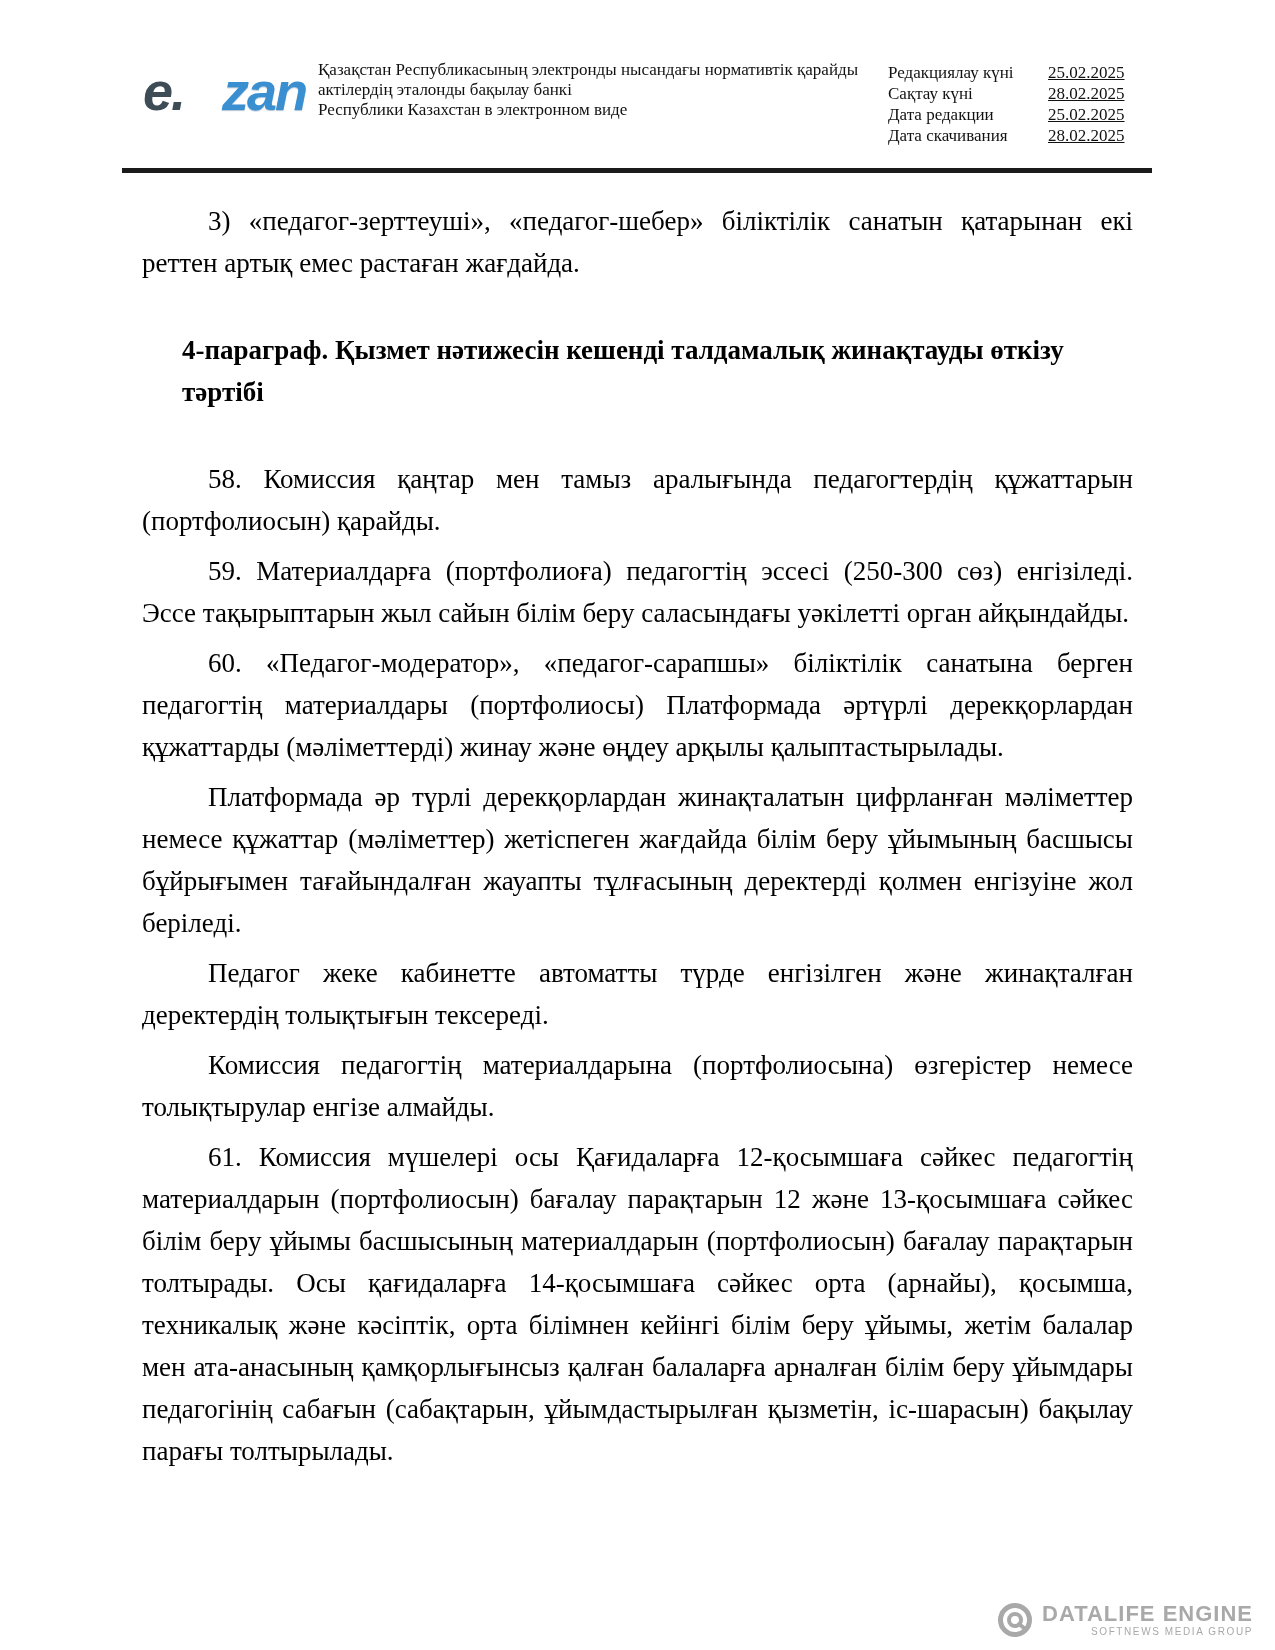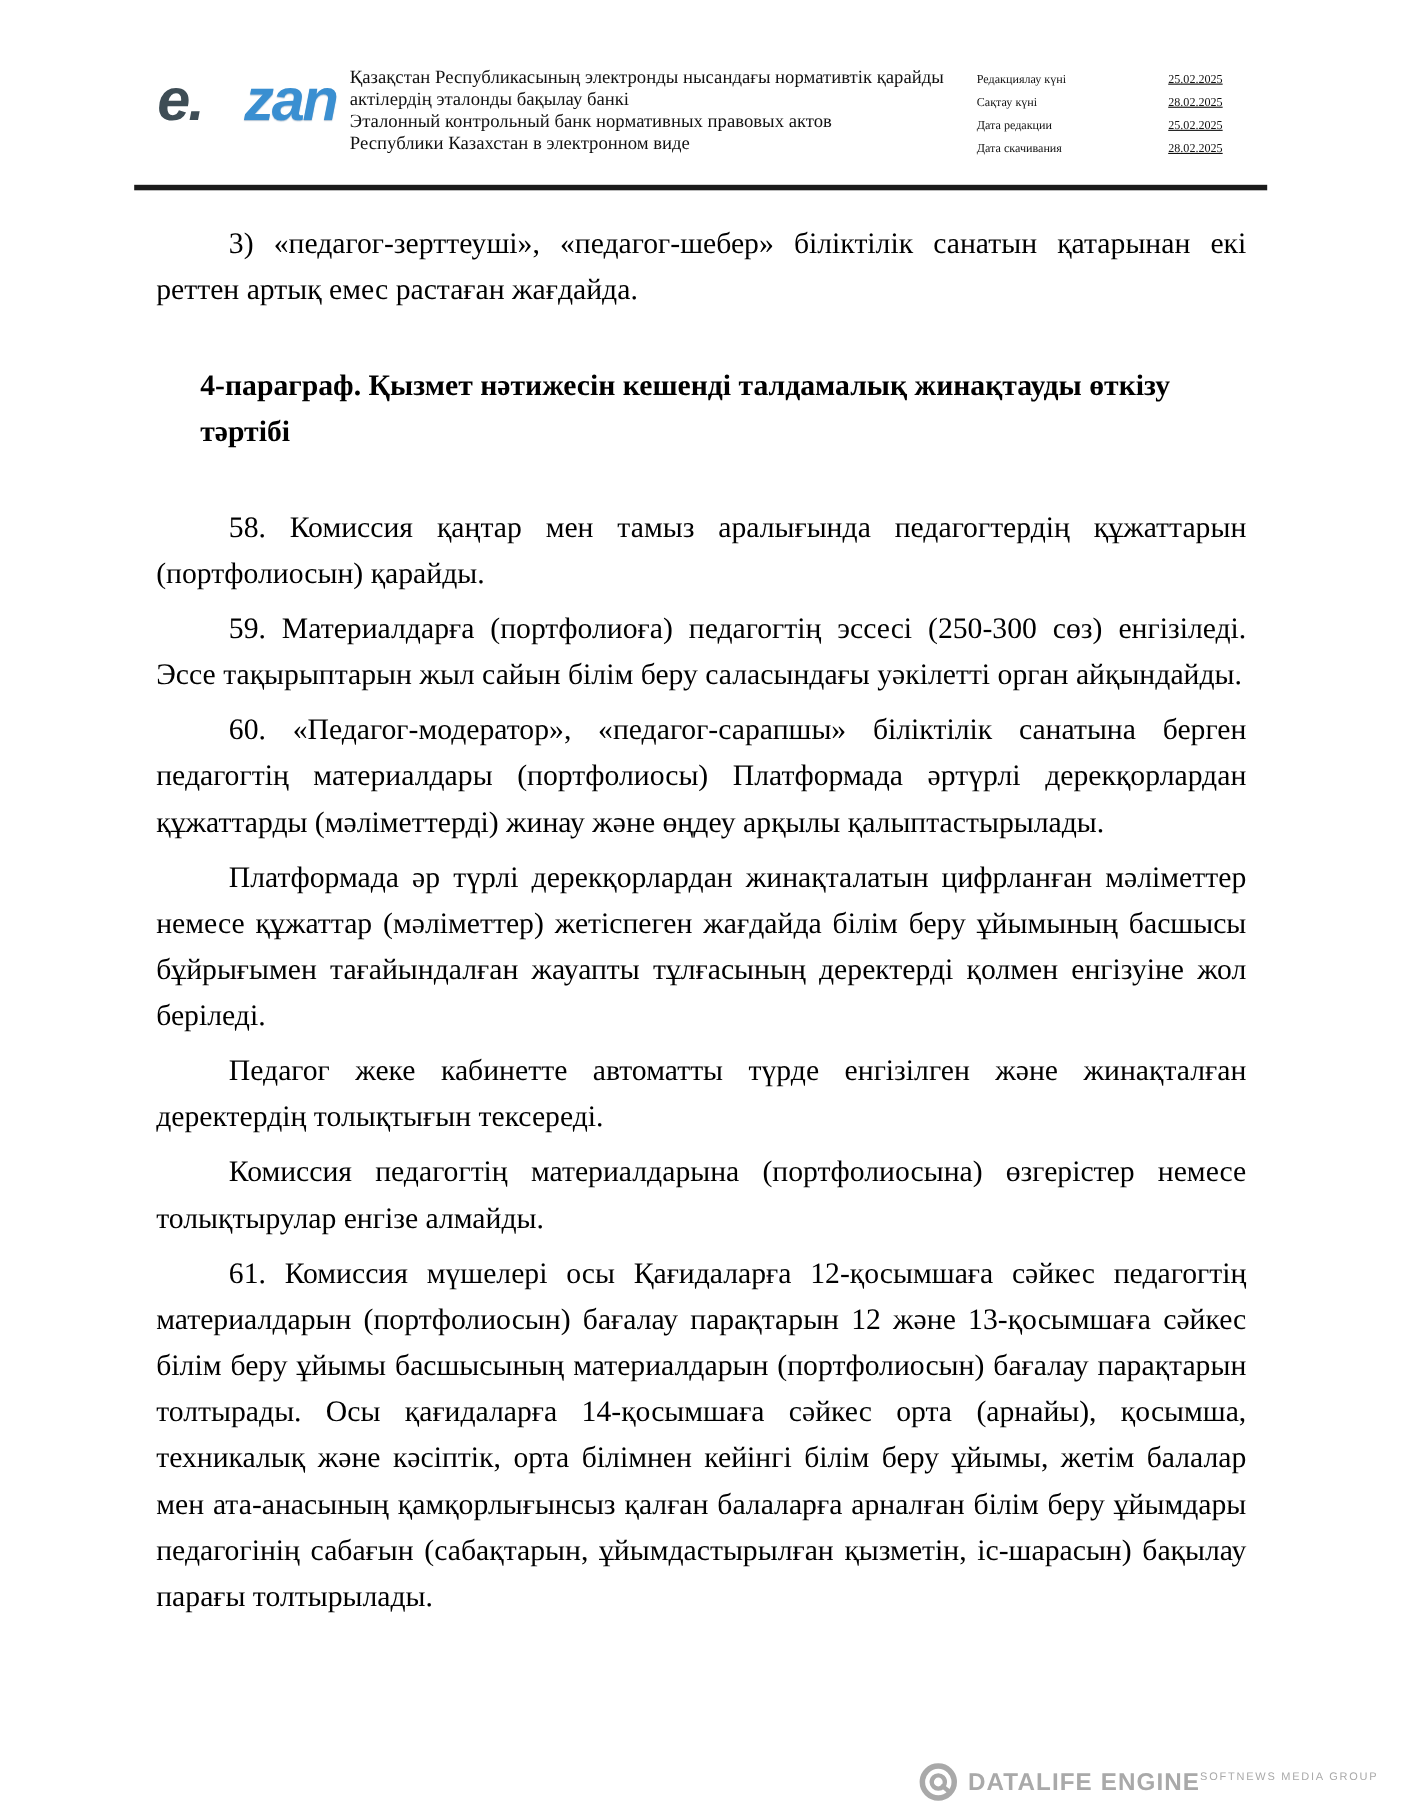--- a/index.html
+++ b/index.html
@@ -20,22 +20,22 @@
     user-select:none;
   }
   .logo .p1{color:#3e4d55;}
   .logo .p2{color:#3a8fd1;text-shadow:0 1px 1px rgba(30,80,130,.35);margin-left:38px;}
   .org{
     position:absolute;left:318px;top:60px;width:562px;
     font-size:17px;line-height:20px;color:#111;
   }
   .dates{
     position:absolute;left:888px;top:62px;width:268px;
-    font-size:11px;line-height:21px;color:#111;
-    display:grid;grid-template-columns:158px auto;column-gap:16px;
+    font-size:17px;line-height:21px;color:#111;
+    display:grid;grid-template-columns:158px auto;column-gap:2px;
   }
   .dates .lbl{white-space:nowrap;}
   .dates .val{white-space:nowrap;text-decoration:underline;}
   .rule{
     position:absolute;left:122px;top:168px;width:1030px;height:5px;
     border:none;margin:0;
   }
   
   .content{
     position:absolute;left:142px;right:142px;top:200px;
@@ -51,39 +51,38 @@
     text-align:left;text-indent:0;
     margin:45px 40px 45px 40px;
   }
   
   .footer{
     position:absolute;right:22px;bottom:12px;
     display:flex;align-items:center;gap:9px;
     font-family:"Liberation Sans", sans-serif;
     user-select:none;
   }
-  .footer .ftext{display:flex;}
+  .footer .ftext{display:flex;flex-direction:column;}
   .footer .ftitle{
     font-size:22px;font-weight:bold;letter-spacing:1px;line-height:22px;
   }
   .footer .fsub{
     font-size:10px;letter-spacing:1.6px;line-height:12px;margin-top:1px;
   }
 </style>
 </head>
 <body>
 
 <div class="logo">
   <span class="p1" style="color: rgb(62, 77, 85);">e.</span><span class="p2" style="color: rgb(58, 143, 209);">zan</span>
 </div>
 
 <div class="org">
     <div>Қазақстан Республикасының электронды нысандағы нормативтік қарайды</div>
     <div>актілердің эталонды бақылау банкі</div>
-    <div>Эталонный контрольный банк нормативных правовых актов</div>
     <div>Республики Казахстан в электронном виде</div>
   </div>
 
 <div class="dates">
     <span class="lbl">Редакциялау күні</span>
     <span class="val">25.02.2025</span>
     <span class="lbl">Сақтау күні</span>
     <span class="val">28.02.2025</span>
     <span class="lbl">Дата редакции</span>
     <span class="val">25.02.2025</span>

